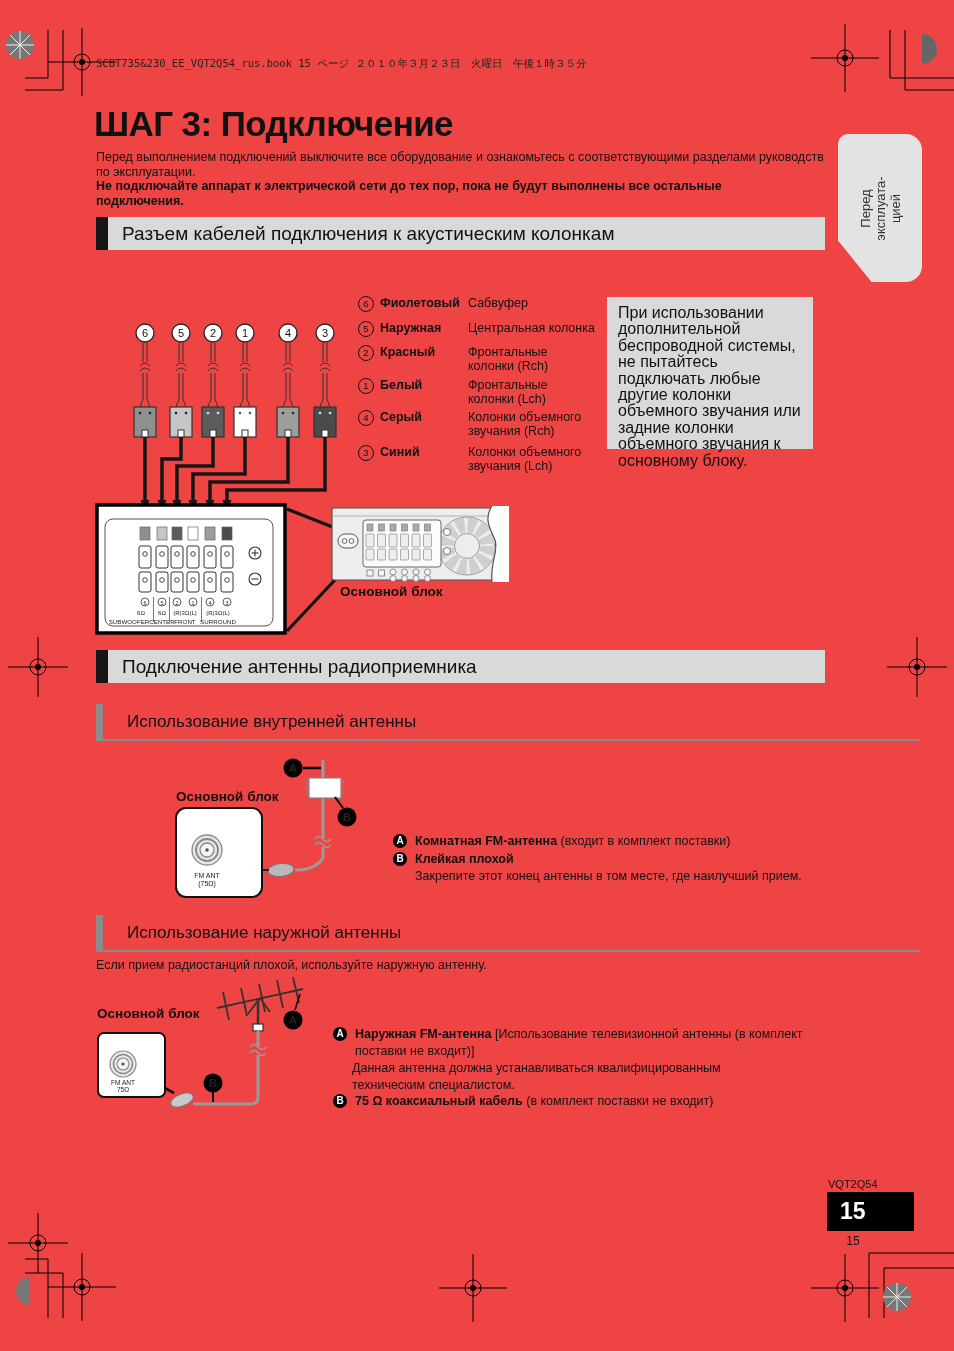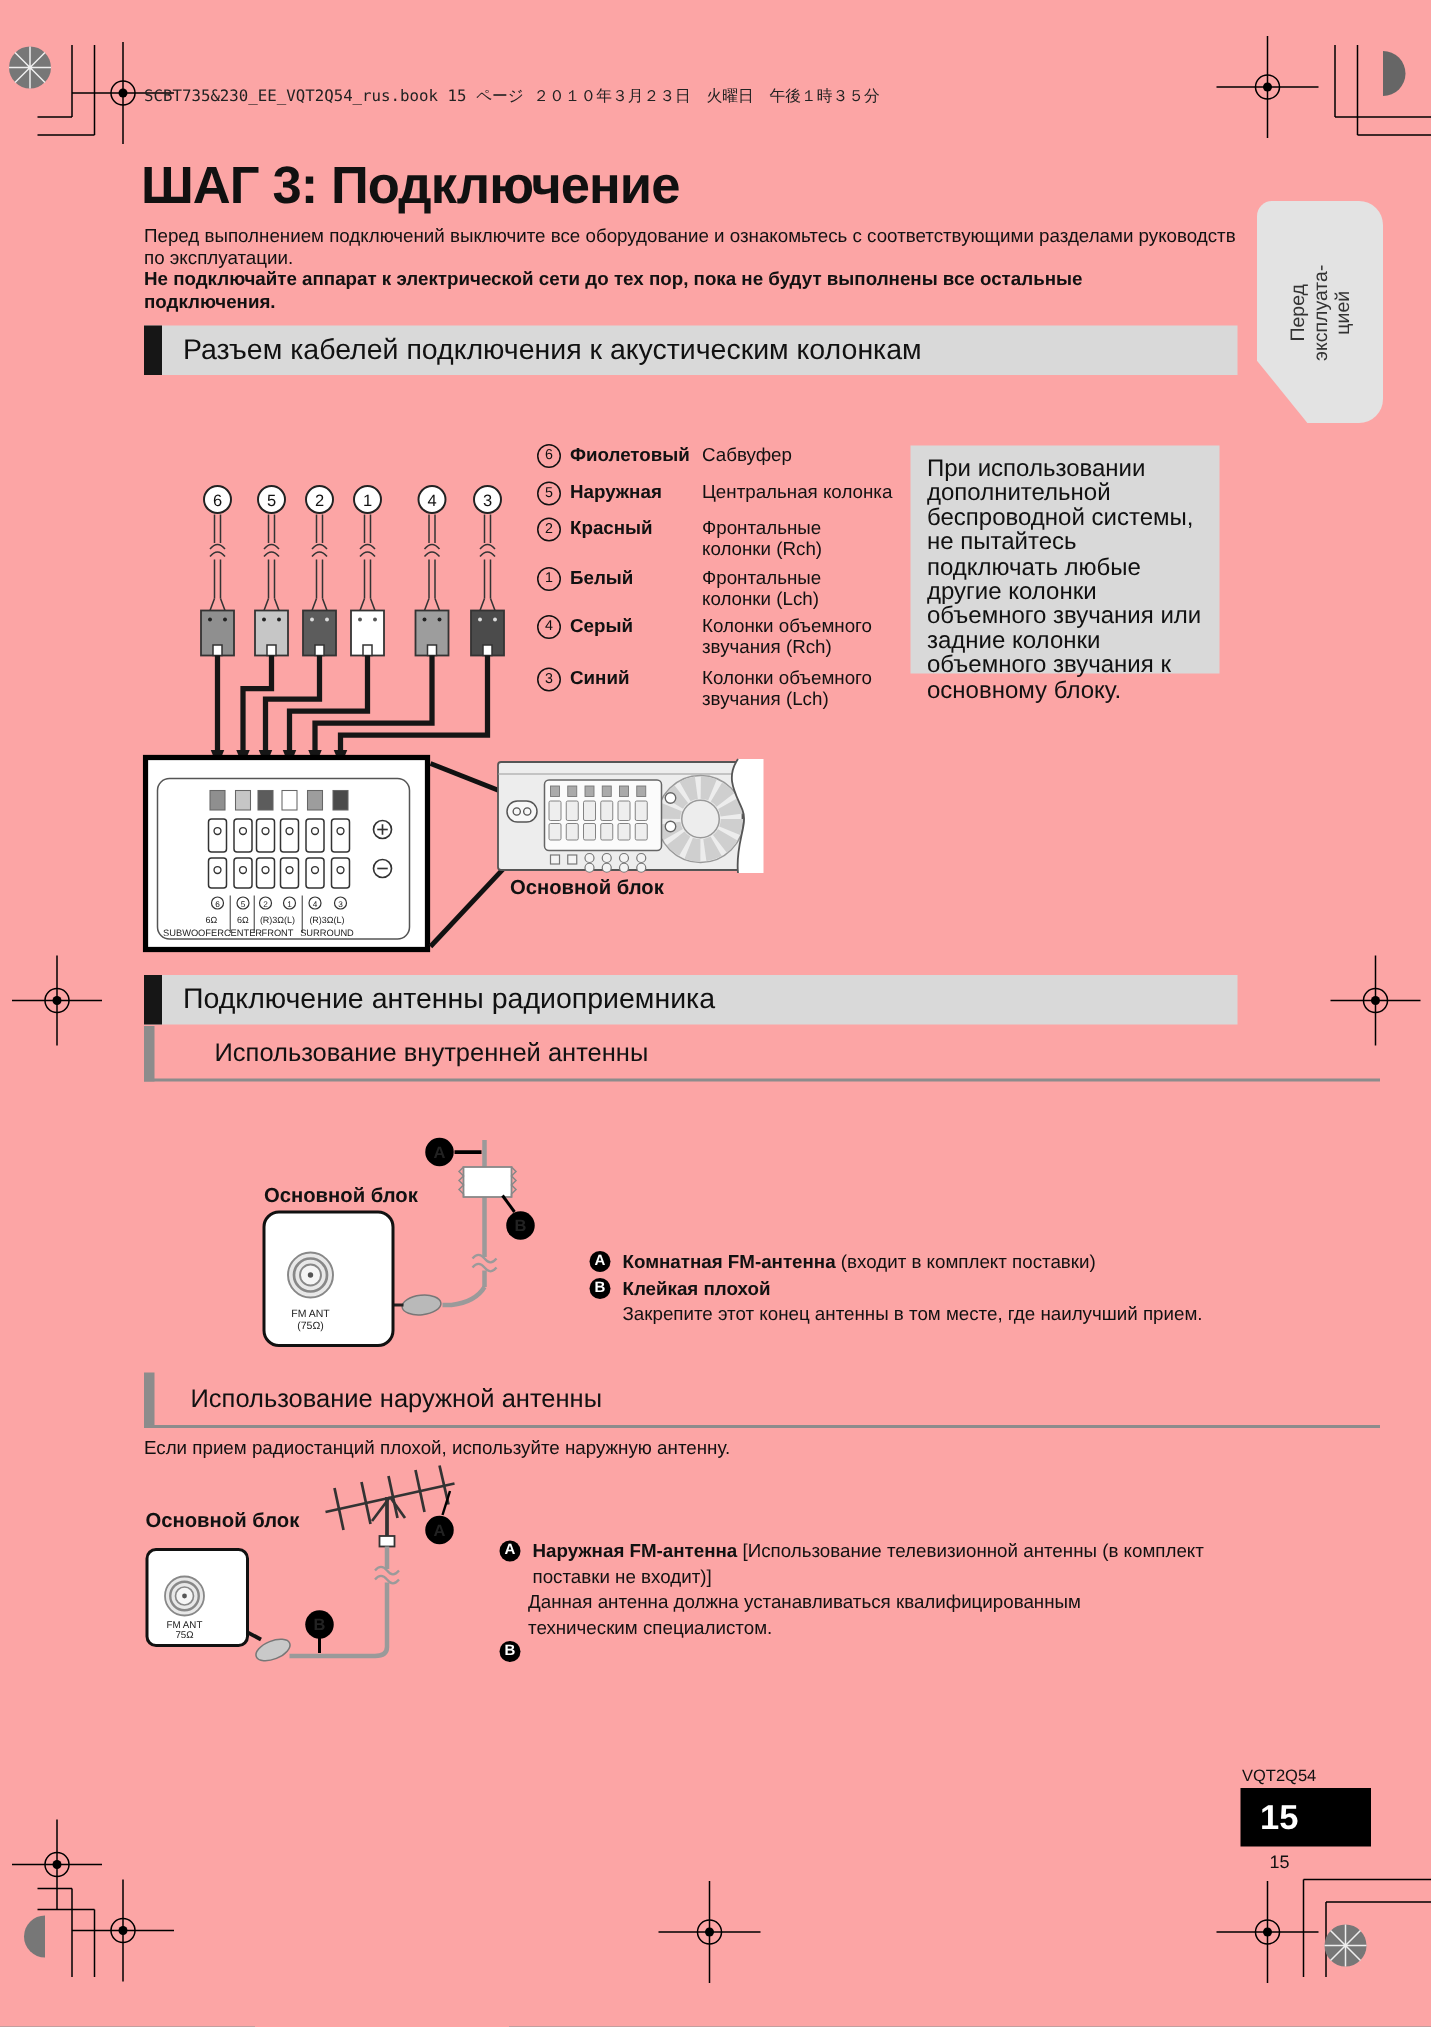--- a/index.html
+++ b/index.html
@@ -1,16 +1,16 @@
 <!DOCTYPE html>
 <html><head>
 <meta charset="utf-8">
 <style>
   html,body{margin:0;padding:0;background:#9a9a9a;}
-  .page{position:relative;width:954px;height:1351px;background:#fca5a5;
+  .page{position:relative;width:954px;height:1351px;background:#ef4444;
         font-family:"Liberation Sans",sans-serif;color:#111;overflow:hidden;margin:0 auto;}
   .abs{position:absolute;}
   .header-line{font-family:"DejaVu Sans Mono",monospace;font-size:10.5px;color:#222;white-space:nowrap;}
   .h1{font-size:35px;font-weight:700;letter-spacing:-0.6px;}
   .body-text{font-size:12.5px;line-height:14.5px;}
   .bold{font-weight:700;}
   .sec-header{background:#d9d9d9;height:33px;display:flex;align-items:center;}
   .sec-bar{position:absolute;left:0;top:0;width:12px;height:33px;background:#161616;}
   .sec-title{font-size:19px;margin-left:26px;}
   .sub-header{height:37px;display:flex;align-items:center;border-left:7px solid #8c8c8c;border-bottom:2px solid #8c8c8c;box-sizing:border-box;}
@@ -388,21 +388,21 @@
       </div>
   </div>
 
   <div class="abs note-box" style="left:607px;top:297px;width:206px;height:152px;">При использовании дополнительной беспроводной системы, не пытайтесь подключать любые другие колонки объемного звучания или задние колонки объемного звучания к основному блоку.</div>
 
   <div class="abs sec-header" style="left:96px;top:650px;width:729px;">
     <div class="sec-bar"></div>
     <span class="sec-title">Подключение антенны радиоприемника</span>
   </div>
 
-  <div class="abs sub-header" style="left:96px;top:684px;width:824px;padding-left:16px;">
+  <div class="abs sub-header" style="left:96px;top:704px;width:824px;">
     <span class="sub-title">Использование внутренней антенны</span>
   </div>
 
   <svg class="abs" style="left:95px;top:750px;" width="350" height="155" viewBox="0 0 350 155">
     <g stroke="#9a9a9a" stroke-width="3" fill="none">
       <line x1="228" y1="10" x2="228" y2="88"></line>
       <line x1="228" y1="97" x2="228" y2="108"></line>
       <path d="M228,108 Q222,118 206,120 L200,120"></path>
     </g>
     <path d="M220,89 q4,-5 8,0 q4,5 8,0 M220,95 q4,-5 8,0 q4,5 8,0" stroke="#9a9a9a" stroke-width="1.5" fill="none"></path>
@@ -498,20 +498,21 @@
   <div class="abs unit-label" style="left:97px;top:1006px;">Основной блок</div>
 
   <div class="abs" style="left:333px;top:1026px;width:510px;">
     <div class="ab-row">
       <span class="ab-badge">A</span>
       <div class="ab-text" style="width:450px;"><span class="bold">Наружная FM-антенна</span><span> [Использование телевизионной антенны (в комплект поставки не входит)]</span></div>
     </div>
     <div class="ab-note" style="width:440px;margin-left:19px;">Данная антенна должна устанавливаться квалифицированным техническим специалистом.</div>
     <div class="ab-row">
       <span class="ab-badge">B</span>
+      <div class="ab-text"><span class="bold">75 Ω коаксиальный кабель</span><span> (в комплект поставки не входит)</span></div>
     </div>
   </div>
 
   <div class="abs footer-code" style="left:828px;top:1178px;">VQT2Q54</div>
   <div class="abs page-badge" style="left:827px;top:1192px;width:87px;height:39px;">15</div>
   <div class="abs page-num-small" style="left:827px;top:1234px;width:52px;">15</div>
 
   <div class="abs side-tab" style="left:838px;top:134px;width:84px;height:148px;">
     <div class="side-tab-text">Перед эксплуата-
 цией</div>

